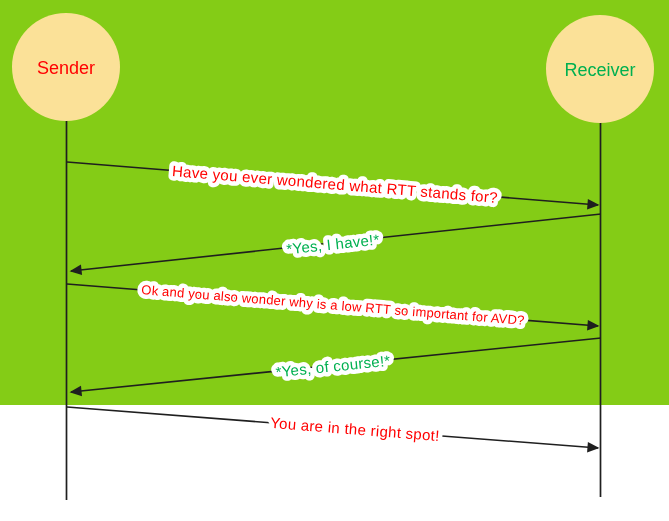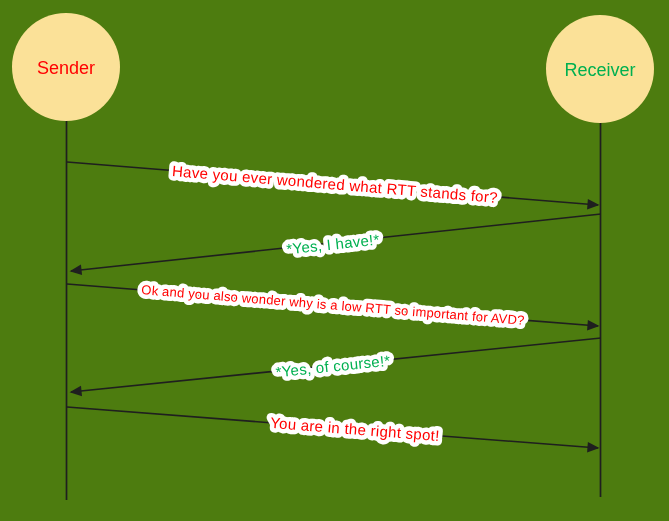--- a/index.html
+++ b/index.html
@@ -7,22 +7,22 @@
     padding: 0;
     background: #ffffff;
     width: 669px;
     height: 521px;
     overflow: hidden;
     font-family: "Liberation Sans", sans-serif;
   }
   .stage {
     position: relative;
     width: 669px;
-    height: 521px;
-    background: #4d7c0f;
+    height: 405px;
+    background: #84cc16;
   }
   svg text {
     font-family: "Liberation Sans", sans-serif;
   }
   .actor-label {
     font-size: 18px;
     text-anchor: middle;
     dominant-baseline: central;
   }
   .msg {

